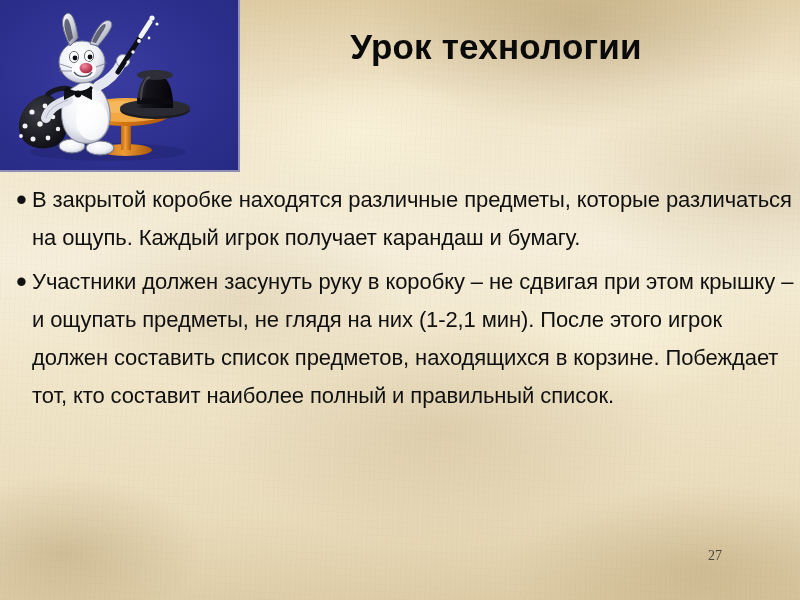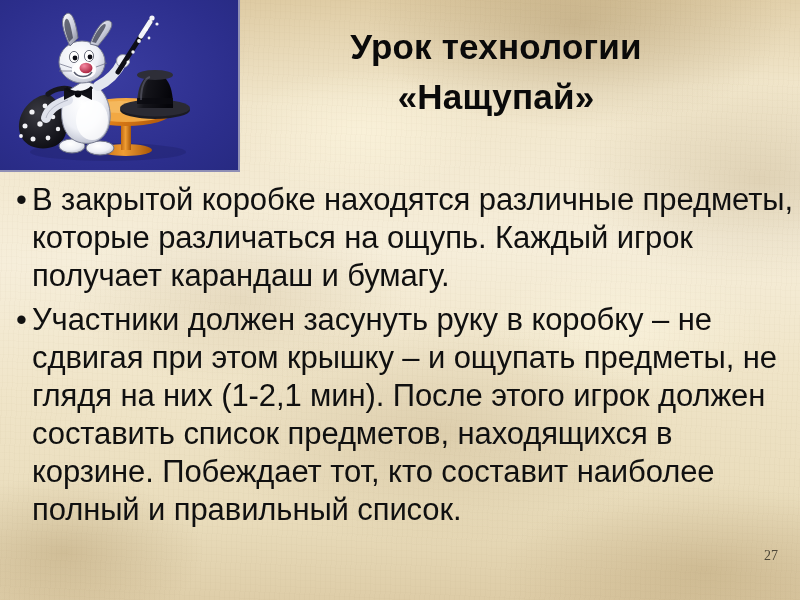--- a/index.html
+++ b/index.html
@@ -97,30 +97,30 @@
     width: 22px;
     font-size: 31px;
     line-height: 38px;
     color: #111;
     text-align: left;
     padding-left: 6px;
     box-sizing: border-box;
   }
   .bullet-text {
     flex: 1 1 auto;
-    font-size: 31px;
+    font-size: 22px;
     line-height: 38px;
     color: #101010;
     letter-spacing: -0.1px;
   }
 
   
   #page-number {
     position: absolute;
-    left: 764px;
+    left: 708px;
     top: 548px;
     font-size: 14px;
     color: #4c4638;
     font-family: "Liberation Serif", "DejaVu Serif", serif;
   }
 </style>
 </head>
 <body>
 
 <div id="slide">
@@ -258,21 +258,20 @@
           <circle cx="128" cy="62" r="1.5"></circle>
           <circle cx="157" cy="24" r="1.6"></circle>
           <circle cx="149" cy="38" r="1.4"></circle>
         </g>
       </g>
     </svg>
   </div>
 
   <div id="title">
     <span class="tline">Урок технологии</span>
-    <span class="tline">«Нащупай»</span>
   </div>
 
   <div id="body">
 
     <div class="bullet-row">
       <span class="bullet-dot">•</span>
       <span class="bullet-text">В закрытой коробке находятся различные предметы, которые  различаться на ощупь. Каждый игрок получает карандаш и бумагу.</span>
     </div>
 
     <div class="bullet-row">

